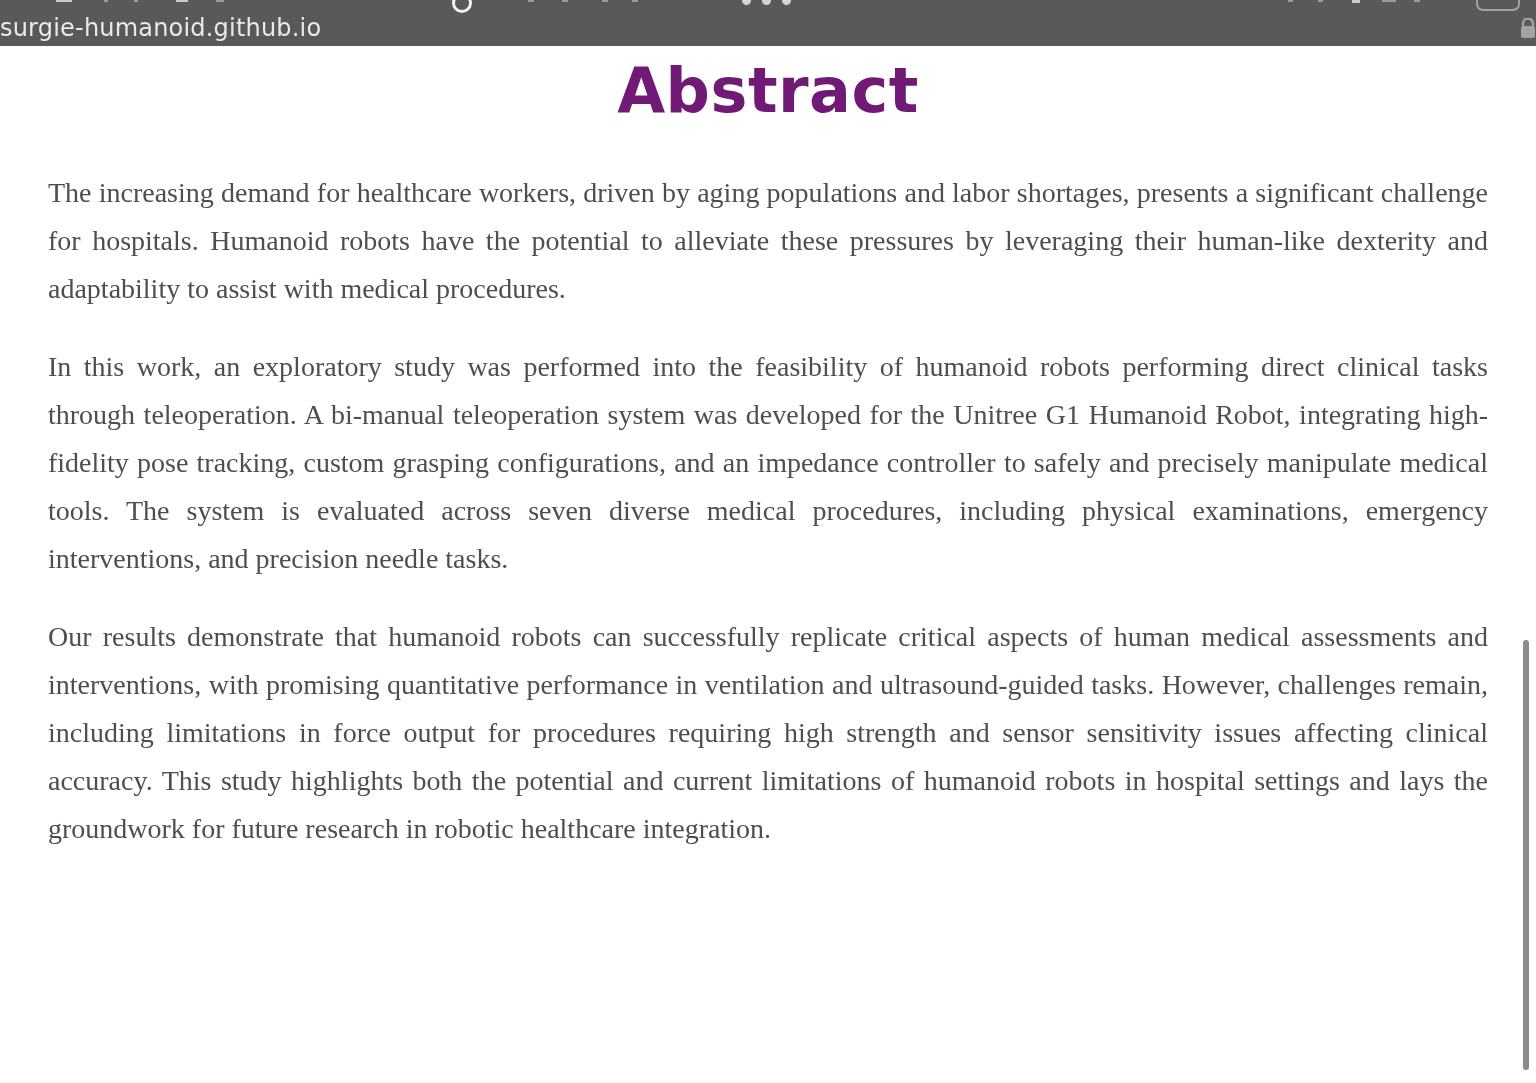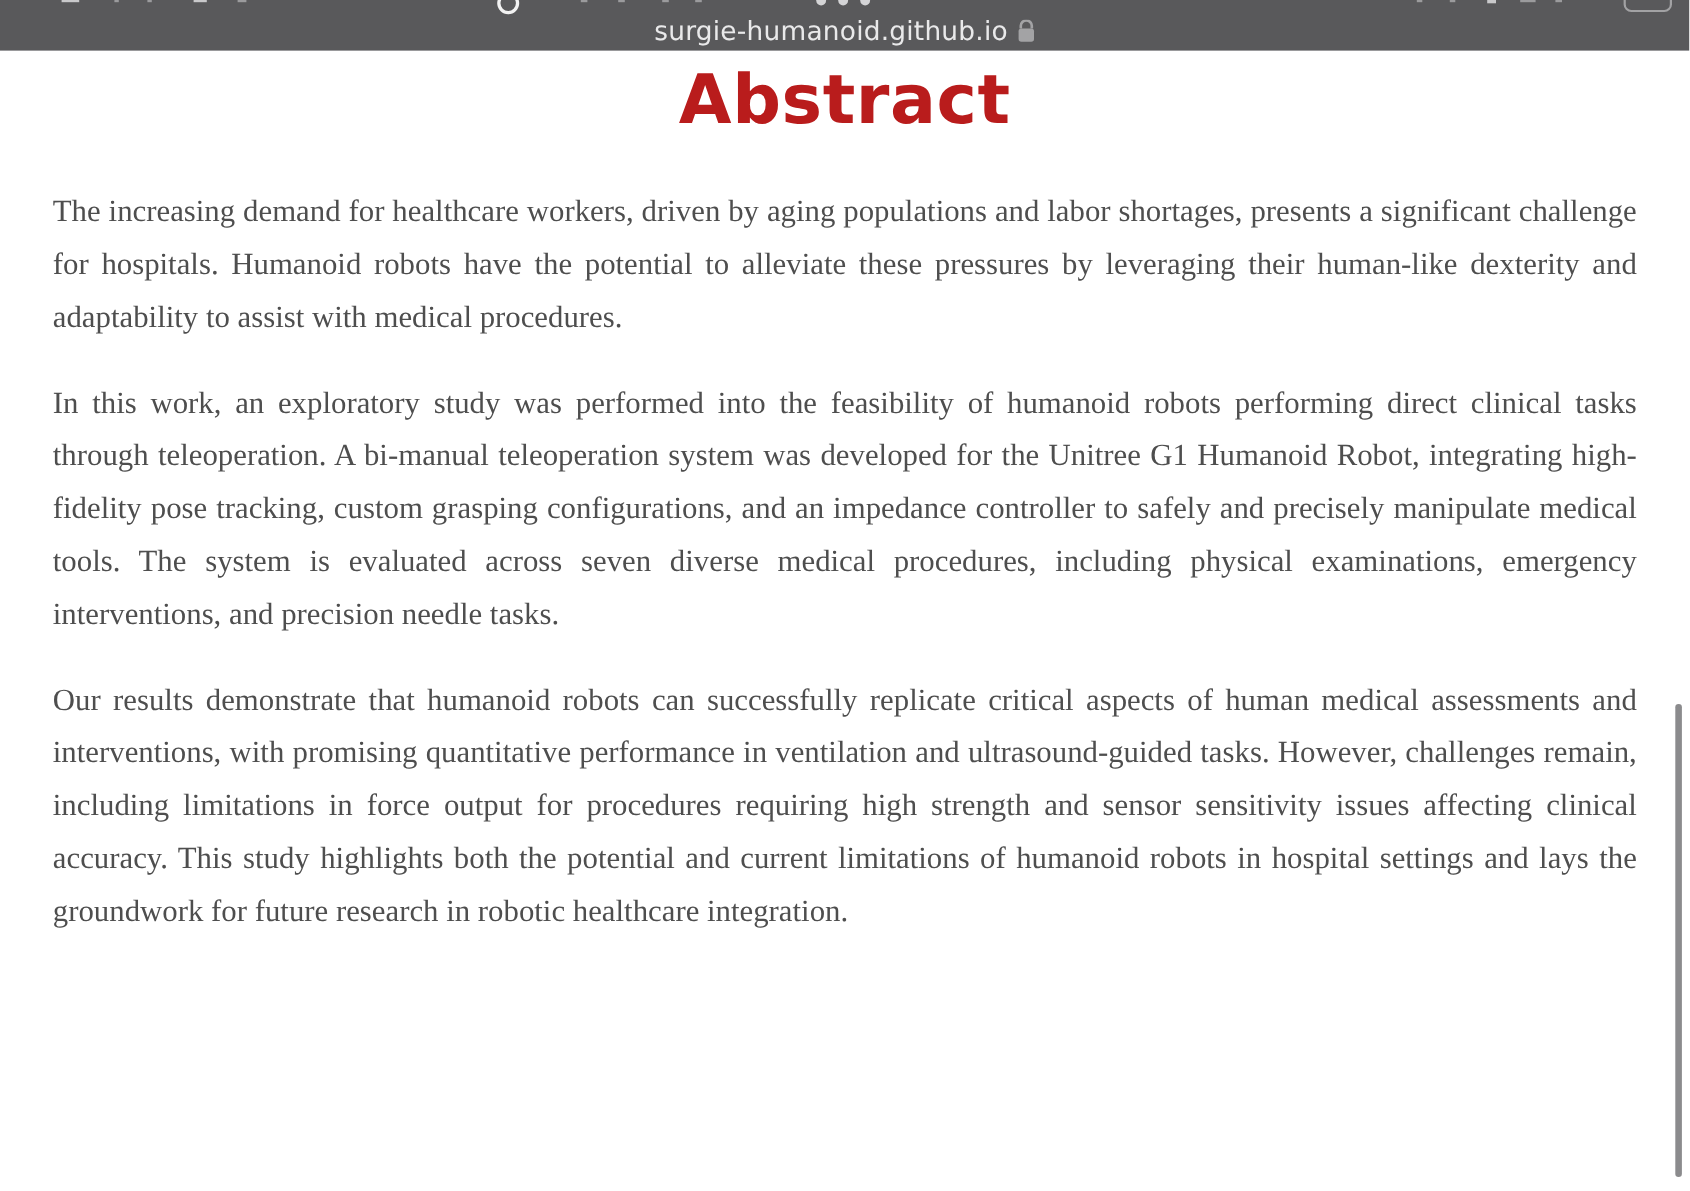--- a/index.html
+++ b/index.html
@@ -21,21 +21,21 @@
     position: relative;
     width: 100%;
     height: 46px;
     background: #59595b;
     overflow: hidden;
   }
   .url-row {
     position: absolute;
     left: 0; right: 0; bottom: 4px;
     display: flex;
-    justify-content: center;
+    justify-content: space-between;
     align-items: center;
     gap: 9px;
   }
   .url-text {
     color: #e9e9ea;
     font-size: 24px;
     letter-spacing: 0.2px;
   }
   .lock-icon { display: inline-block; line-height: 0; }
 
@@ -68,21 +68,21 @@
 
   
   .content {
     padding: 2px 48px 0 48px;
   }
   h1.page-title {
     margin: 6px 0 42px 0;
     text-align: center;
     font-size: 62px;
     font-weight: bold;
-    color: #b91c1c;
+    color: #701a75;
     letter-spacing: 0.5px;
   }
   p.abstract-paragraph {
     margin: 0 0 30px 0;
     color: #4e4e4e;
     font-size: 28px;
     line-height: 48px;
     text-align: justify;
     font-family: Liberation Serif, serif;
   }

